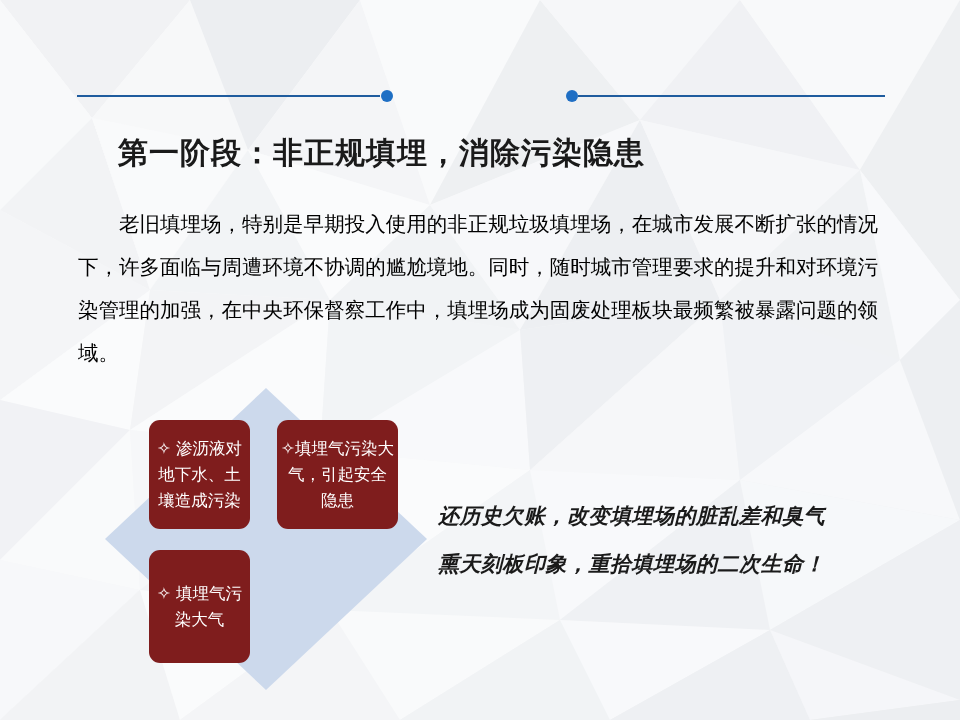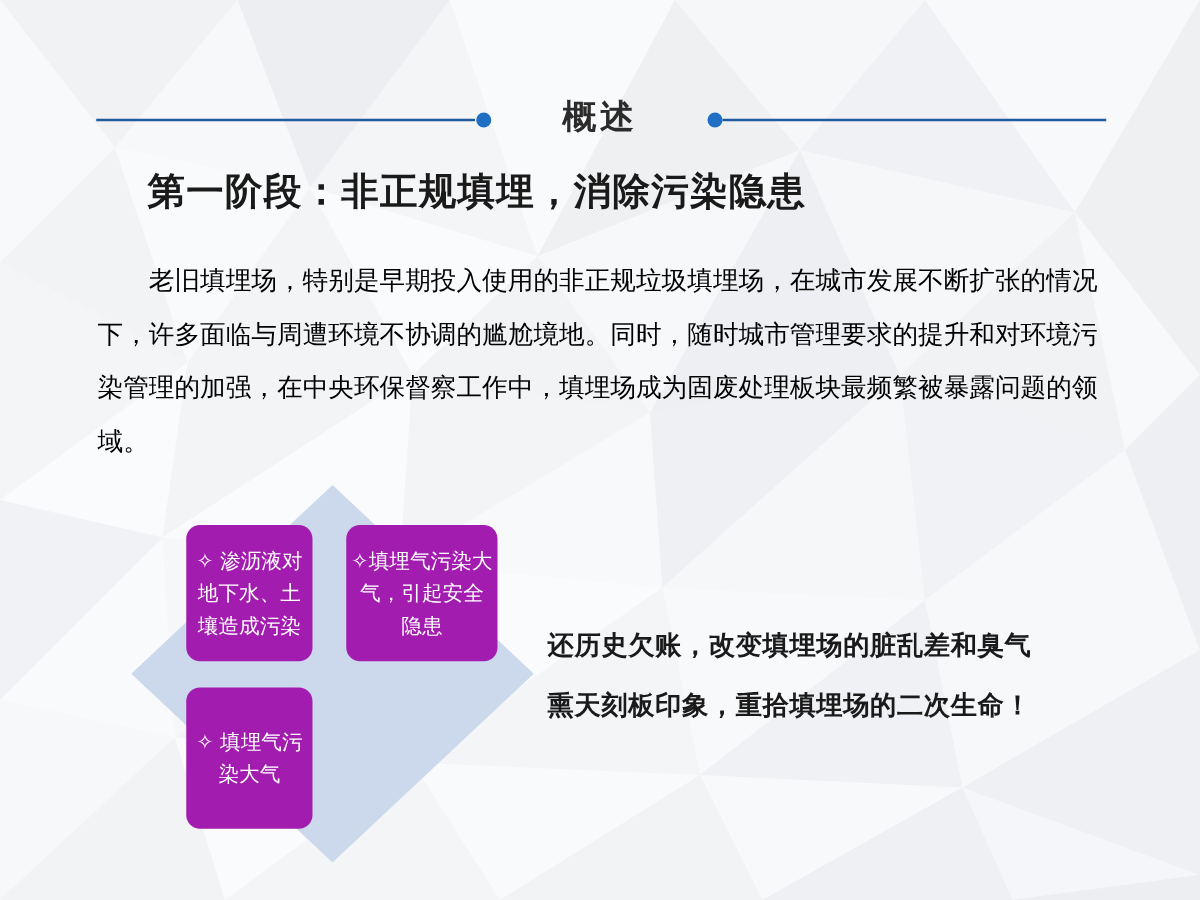--- a/index.html
+++ b/index.html
@@ -96,21 +96,21 @@
   #issue-grid {
     position: absolute;
     left: 149px;
     top: 420px;
     width: 237px;
     height: 243px;
     z-index: 3;
   }
   .issue-card {
     position: absolute;
-    background: #a21caf;
+    background: #7f1d1d;
     border-radius: 11px;
     color: #ffffff;
     font-size: 16.5px;
     line-height: 26px;
     text-align: center;
     box-sizing: border-box;
     display: flex;
     align-items: center;
     justify-content: center;
     padding: 3px 4px;
@@ -130,21 +130,21 @@
     left: 438px;
     top: 492px;
     width: 452px;
     z-index: 3;
     font-size: 21px;
     font-weight: bold;
     line-height: 48px;
     color: #1a1a1a;
     letter-spacing: 0.5px;
   }
-  .closing-line { display: block; white-space: nowrap; }
+  .closing-line { display: block; white-space: nowrap; font-style: italic; }
 </style>
 </head>
 <body>
 
 <div id="slide">
 
   <svg id="bg-polygons" viewBox="0 0 960 720" preserveAspectRatio="none" xmlns="http://www.w3.org/2000/svg">
     <defs>
       <linearGradient id="bgg" x1="0" y1="0" x2="1" y2="1">
         <stop offset="0%" stop-color="#fbfbfc"></stop>
@@ -217,21 +217,20 @@
     <polygon points="161,0 322,151 161,302 0,151" fill="#ccd9ec"></polygon>
   </svg>
 
   <svg id="header-rule" viewBox="0 0 960 200" xmlns="http://www.w3.org/2000/svg">
     <line x1="77" y1="96" x2="380" y2="96" stroke="#1f5c9e" stroke-width="2"></line>
     <line x1="578" y1="96" x2="885" y2="96" stroke="#1f5c9e" stroke-width="2"></line>
     <circle cx="387" cy="96" r="6" fill="#1f6fc4"></circle>
     <circle cx="572" cy="96" r="6" fill="#1f6fc4"></circle>
   </svg>
 
-  <div id="section-title">概述</div>
 
   <div id="headline">第一阶段：非正规填埋，消除污染隐患</div>
 
   <div id="body-paragraph">老旧填埋场，特别是早期投入使用的非正规垃圾填埋场，在城市发展不断扩张的情况下，许多面临与周遭环境不协调的尴尬境地。同时，随时城市管理要求的提升和对环境污染管理的加强，在中央环保督察工作中，填埋场成为固废处理板块最频繁被暴露问题的领域。</div>
 
   <div id="issue-grid">
     <div class="issue-card card-r1c1">
       <span class="card-text">✧ 渗沥液对地下水、土壤造成污染</span>
     </div>
     <div class="issue-card card-r1c2">

